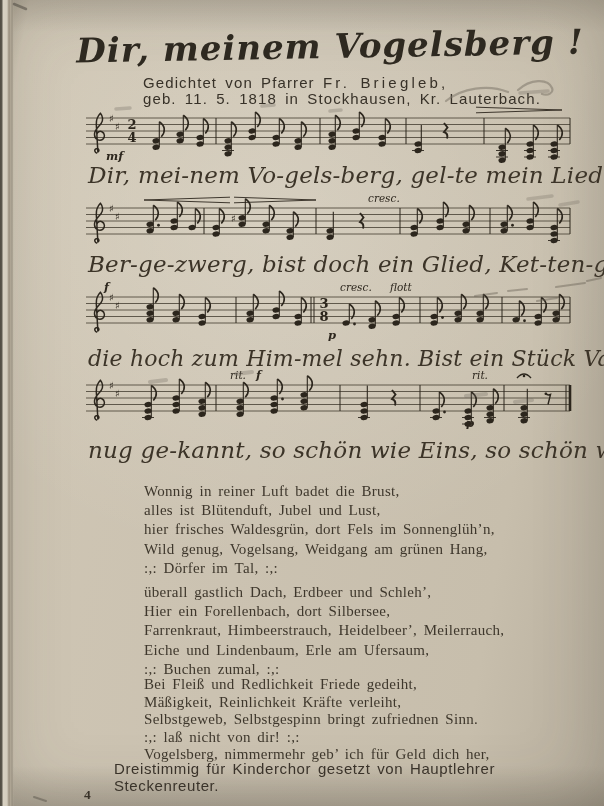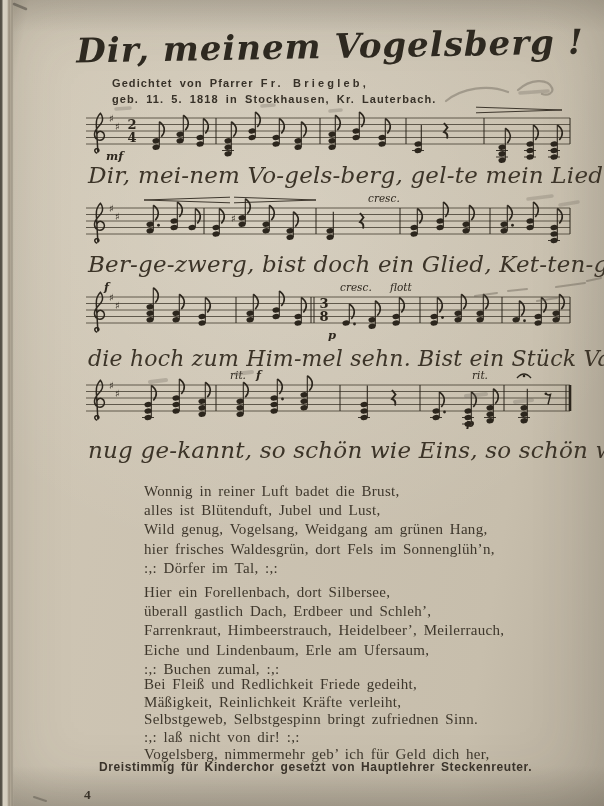--- a/index.html
+++ b/index.html
@@ -9,32 +9,32 @@
       linear-gradient(to top, rgba(95,88,75,.28), rgba(95,88,75,0) 5%),
       linear-gradient(to bottom, rgba(95,88,75,.18), rgba(95,88,75,0) 4%),
       radial-gradient(ellipse 90% 60% at 45% 28%, rgba(255,253,244,.22), rgba(255,253,244,0) 70%),
       linear-gradient(100deg,#b3aa99 0%,#cfc6b4 4%,#cbc2b1 45%,#c7beac 80%,#b7ae9d 100%);
     box-shadow:inset 0 0 70px rgba(60,55,45,.22);}
   .spine{position:absolute;left:0;top:0;bottom:0;width:14px;pointer-events:none;
     background:linear-gradient(to right,#4f4b41 0,#5d594e 2px,#d8d1c2 3px,#d3ccbd 7px,#998f7e 9px,#b4ab9a 11px,rgba(180,171,154,0) 14px);}
   .title{position:absolute;left:60px;top:26px;width:540px;text-align:center;
     font-family:"DejaVu Serif",serif;font-style:italic;font-weight:bold;
     font-size:34px;color:#2e2920;letter-spacing:1px;transform:rotate(-1deg);}
-  .attr{position:absolute;left:112px;top:75px;font-family:"Liberation Sans",sans-serif;
-    font-size:11px;font-weight:bold;color:#373128;letter-spacing:1.1px;line-height:16px;word-spacing:3px;}
+  .attr{position:absolute;left:143px;top:75px;font-family:"Liberation Sans",sans-serif;
+    font-size:15px;font-weight:normal;color:#373128;letter-spacing:1.1px;line-height:16px;word-spacing:3px;}
   .attr .nm{letter-spacing:3.2px;}
   svg.system{position:absolute;left:84px;width:490px;height:64px;overflow:visible;pointer-events:none;}
   .lyric{position:absolute;left:88px;width:482px;text-align:center;
     font-family:"DejaVu Serif",serif;font-style:italic;font-size:23px;
     color:#3c3428;white-space:nowrap;letter-spacing:.2px;}
   .verse{position:absolute;left:127px;font-size:15px;line-height:19.2px;
     color:#3e372c;letter-spacing:.3px;word-spacing:2.5px;margin-left:17px;}
   .vline{white-space:nowrap;}
-  .footer{position:absolute;left:99px;top:760px;font-family:"Liberation Sans",sans-serif;
-    font-size:12px;font-weight:bold;color:#3a332a;letter-spacing:.6px;word-spacing:2px;}
+  .footer{position:absolute;left:114px;top:760px;font-family:"Liberation Sans",sans-serif;
+    font-size:15px;font-weight:normal;color:#3a332a;letter-spacing:.6px;word-spacing:2px;}
   .pagenum{position:absolute;left:84px;top:787px;font-size:13.5px;font-weight:bold;color:#3a332a;}
   .pencil{position:absolute;left:0;top:0;pointer-events:none;}
   
   svg .stf{stroke:#453e32;stroke-width:.9;opacity:.9;}
   svg .ink{stroke:#2c261d;fill:#2c261d;}
   svg text.dyn{font:italic bold 11.5px "DejaVu Serif",serif;fill:#2c261d;}
   svg text.expr{font:italic 10.5px "DejaVu Serif",serif;fill:#2c261d;}
   svg text.sig{font:bold 13px "DejaVu Serif",serif;fill:#2c261d;}
   svg text.acc{font:10px "DejaVu Sans",sans-serif;fill:#2c261d;}
 </style>
@@ -391,28 +391,28 @@
       <text x="146" y="10" class="expr" text-anchor="start">rit.</text>
       <text x="172" y="10" class="dyn" text-anchor="start">f</text>
       <text x="388" y="10" class="expr" text-anchor="start">rit.</text>
       <text x="382" y="58" class="dyn" text-anchor="start">p</text>
     </svg>
   <div class="lyric" style="top:437px">nug ge-kannt, so schön wie Eins, so schön wie Eins !</div>
 
   <div class="verse" style="top:482px">
     <div class="vline">Wonnig in reiner Luft badet die Brust,</div>
     <div class="vline">alles ist Blütenduft, Jubel und Lust,</div>
+    <div class="vline">hier frisches Waldesgrün, dort Fels im Sonnenglüh’n,</div>
     <div class="vline">Wild genug, Vogelsang, Weidgang am grünen Hang,</div>
-    <div class="vline">hier frisches Waldesgrün, dort Fels im Sonnenglüh’n,</div>
     <div class="vline">:,: Dörfer im Tal, :,:</div>
   </div>
 
   <div class="verse" style="top:583px">
+    <div class="vline">überall gastlich Dach, Erdbeer und Schleh’,</div>
     <div class="vline">Hier ein Forellenbach, dort Silbersee,</div>
-    <div class="vline">überall gastlich Dach, Erdbeer und Schleh’,</div>
     <div class="vline">Farrenkraut, Himbeerstrauch, Heidelbeer’, Meilerrauch,</div>
     <div class="vline">Eiche und Lindenbaum, Erle am Ufersaum,</div>
     <div class="vline">:,: Buchen zumal, :,:</div>
   </div>
 
   <div class="verse" style="top:676px;line-height:17.6px">
     <div class="vline">Bei Fleiß und Redlichkeit Friede gedeiht,</div>
     <div class="vline">Mäßigkeit, Reinlichkeit Kräfte verleiht,</div>
     <div class="vline">Selbstgeweb, Selbstgespinn bringt zufriednen Sinn.</div>
     <div class="vline">:,: laß nicht von dir! :,:</div>

